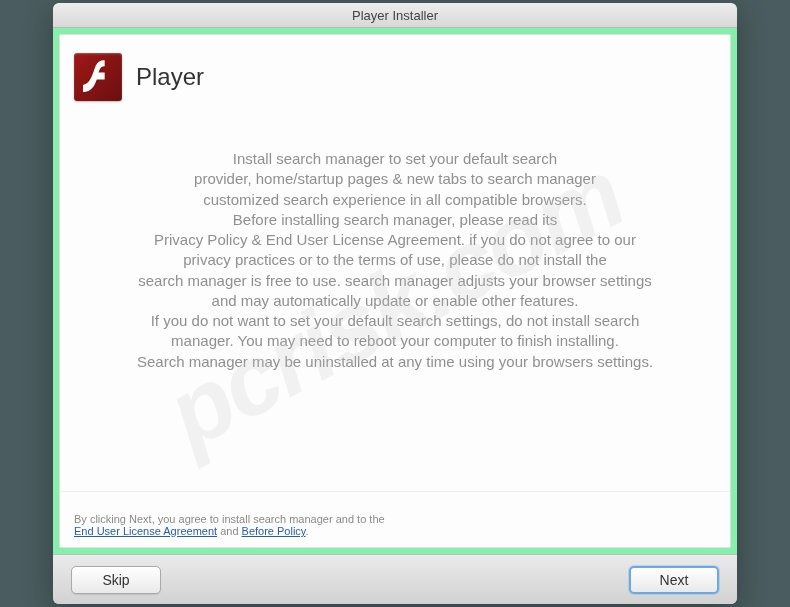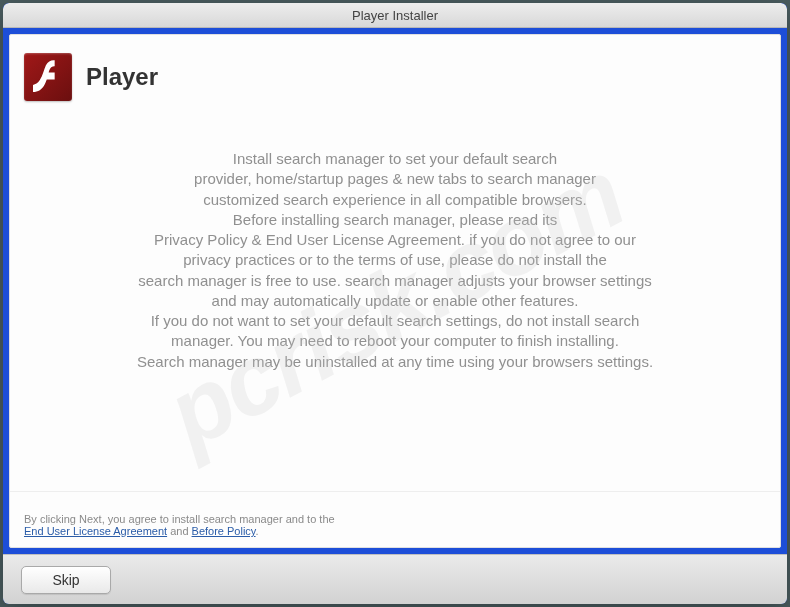--- a/index.html
+++ b/index.html
@@ -26,23 +26,23 @@
       font-weight: bold;
       color: rgba(200, 200, 200, 0.22);
       font-style: italic;
       z-index: 100;
       pointer-events: none;
       white-space: nowrap;
       letter-spacing: -2px;
       user-select: none;
     }
     .window {
-      width: 784px;
+      width: 684px;
       height: 601px;
-      background: #1d4ed8;
+      background: #86efac;
       border-radius: 6px;
       box-shadow: 0 8px 30px rgba(0,0,0,0.3);
       display: flex;
       flex-direction: column;
       overflow: hidden;
     }
     .titlebar {
       height: 25px;
       background: linear-gradient(to bottom, #ededed, #d8d8d8);
       border-bottom: 1px solid #b8b8b8;
@@ -78,21 +78,21 @@
       margin-right: 14px;
       box-shadow: inset 0 1px 2px rgba(255,255,255,0.25), 0 1px 2px rgba(0,0,0,0.25);
       position: relative;
     }
     .flash-icon svg {
       width: 34px;
       height: 40px;
     }
     .player-title {
       font-size: 24px;
-      font-weight: 700;
+      font-weight: 400;
       color: #333;
     }
     .body-text {
       padding: 30px 65px 20px 65px;
       color: #909090;
       font-size: 15px;
       line-height: 1.35;
       flex: 1;
     }
     .footer-text {
@@ -164,14 +164,15 @@
 Search manager may be uninstalled at any time using your browsers settings.</div>
 
     <div class="footer-text">
       <span>By clicking Next, you agree to install search manager and to the</span><br>
       <a href="#">End User License Agreement</a><span> and </span><a href="#">Before Policy</a><span>.</span>
     </div>
   </div>
 
   <div class="button-bar">
     <button class="btn">Skip</button>
+    <button class="btn primary">Next</button>
   </div>
 </div>
 
 </body></html>

